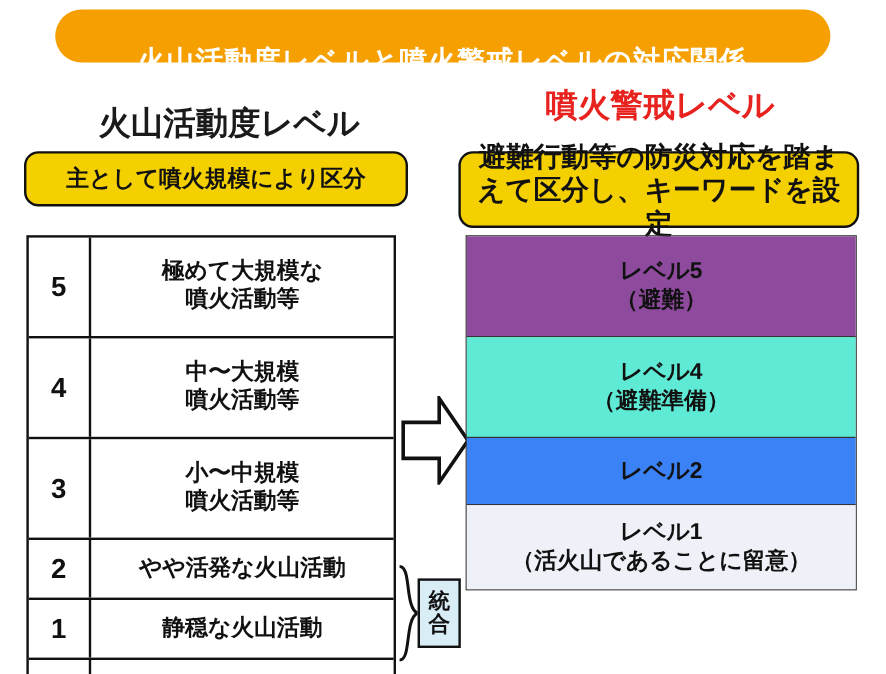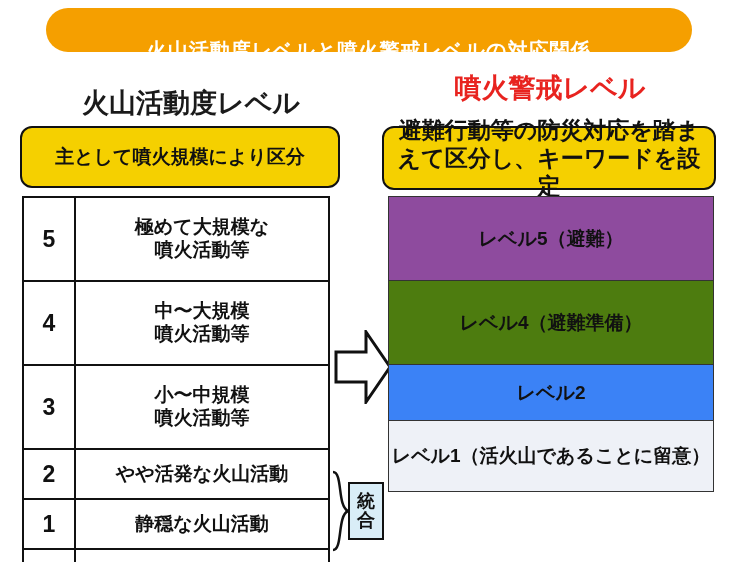--- a/index.html
+++ b/index.html
@@ -28,21 +28,21 @@
     width: 646px;
     height: 44px;
     background: #f59f00;
     border-radius: 22px;
     display: flex;
     align-items: center;
     justify-content: center;
   }
   .title-banner .title-text {
     color: #ffffff;
-    font-size: 20px;
+    font-size: 23px;
     font-weight: bold;
     letter-spacing: 1px;
     white-space: nowrap;
     margin-top: 40px;
   }
 
   
   .col-heading {
     position: absolute;
     font-size: 27px;
@@ -75,21 +75,21 @@
     justify-content: center;
     text-align: center;
     font-weight: bold;
     color: #111111;
     box-sizing: border-box;
   }
   .caption-left {
     left: 20px;
     top: 126px;
     width: 320px;
-    height: 62px;
+    height: 46px;
     font-size: 19px;
   }
   .caption-right {
     left: 382px;
     top: 126px;
     width: 334px;
     height: 64px;
     font-size: 23px;
     line-height: 1.22;
     padding: 0 6px;
@@ -154,21 +154,21 @@
   .right-table {
     position: absolute;
     left: 388px;
     top: 196px;
     width: 326px;
     border: 1px solid #333333;
     box-sizing: border-box;
   }
   .rt-row {
     display: flex;
-    flex-direction: row;
+    flex-direction: column;
     align-items: center;
     justify-content: center;
     text-align: center;
     font-size: 19px;
     font-weight: bold;
     color: #111111;
     line-height: 1.25;
     border-bottom: 1px solid #333333;
     box-sizing: border-box;
   }
@@ -302,21 +302,21 @@
     <span class="line">合</span>
   </div>
 
   <div class="right-table">
 
     <div class="rt-row" id="rt0" style="height: 84px; background: rgb(142, 75, 158);">
       <span class="line">レベル5</span>
       <span class="line">（避難）</span>
     </div>
 
-    <div class="rt-row" id="rt1" style="height: 84px; background: #4d7c0f;">
+    <div class="rt-row" id="rt1" style="height: 84px; background: #5eead4;">
       <span class="line">レベル4</span>
       <span class="line">（避難準備）</span>
     </div>
 
 
     <div class="rt-row" id="rt3" style="height: 56px; background: #3b82f6;">
       <span class="line">レベル2</span>
     </div>
 
     <div class="rt-row" id="rt4" style="height: 70px; background: rgb(238, 241, 247);">

